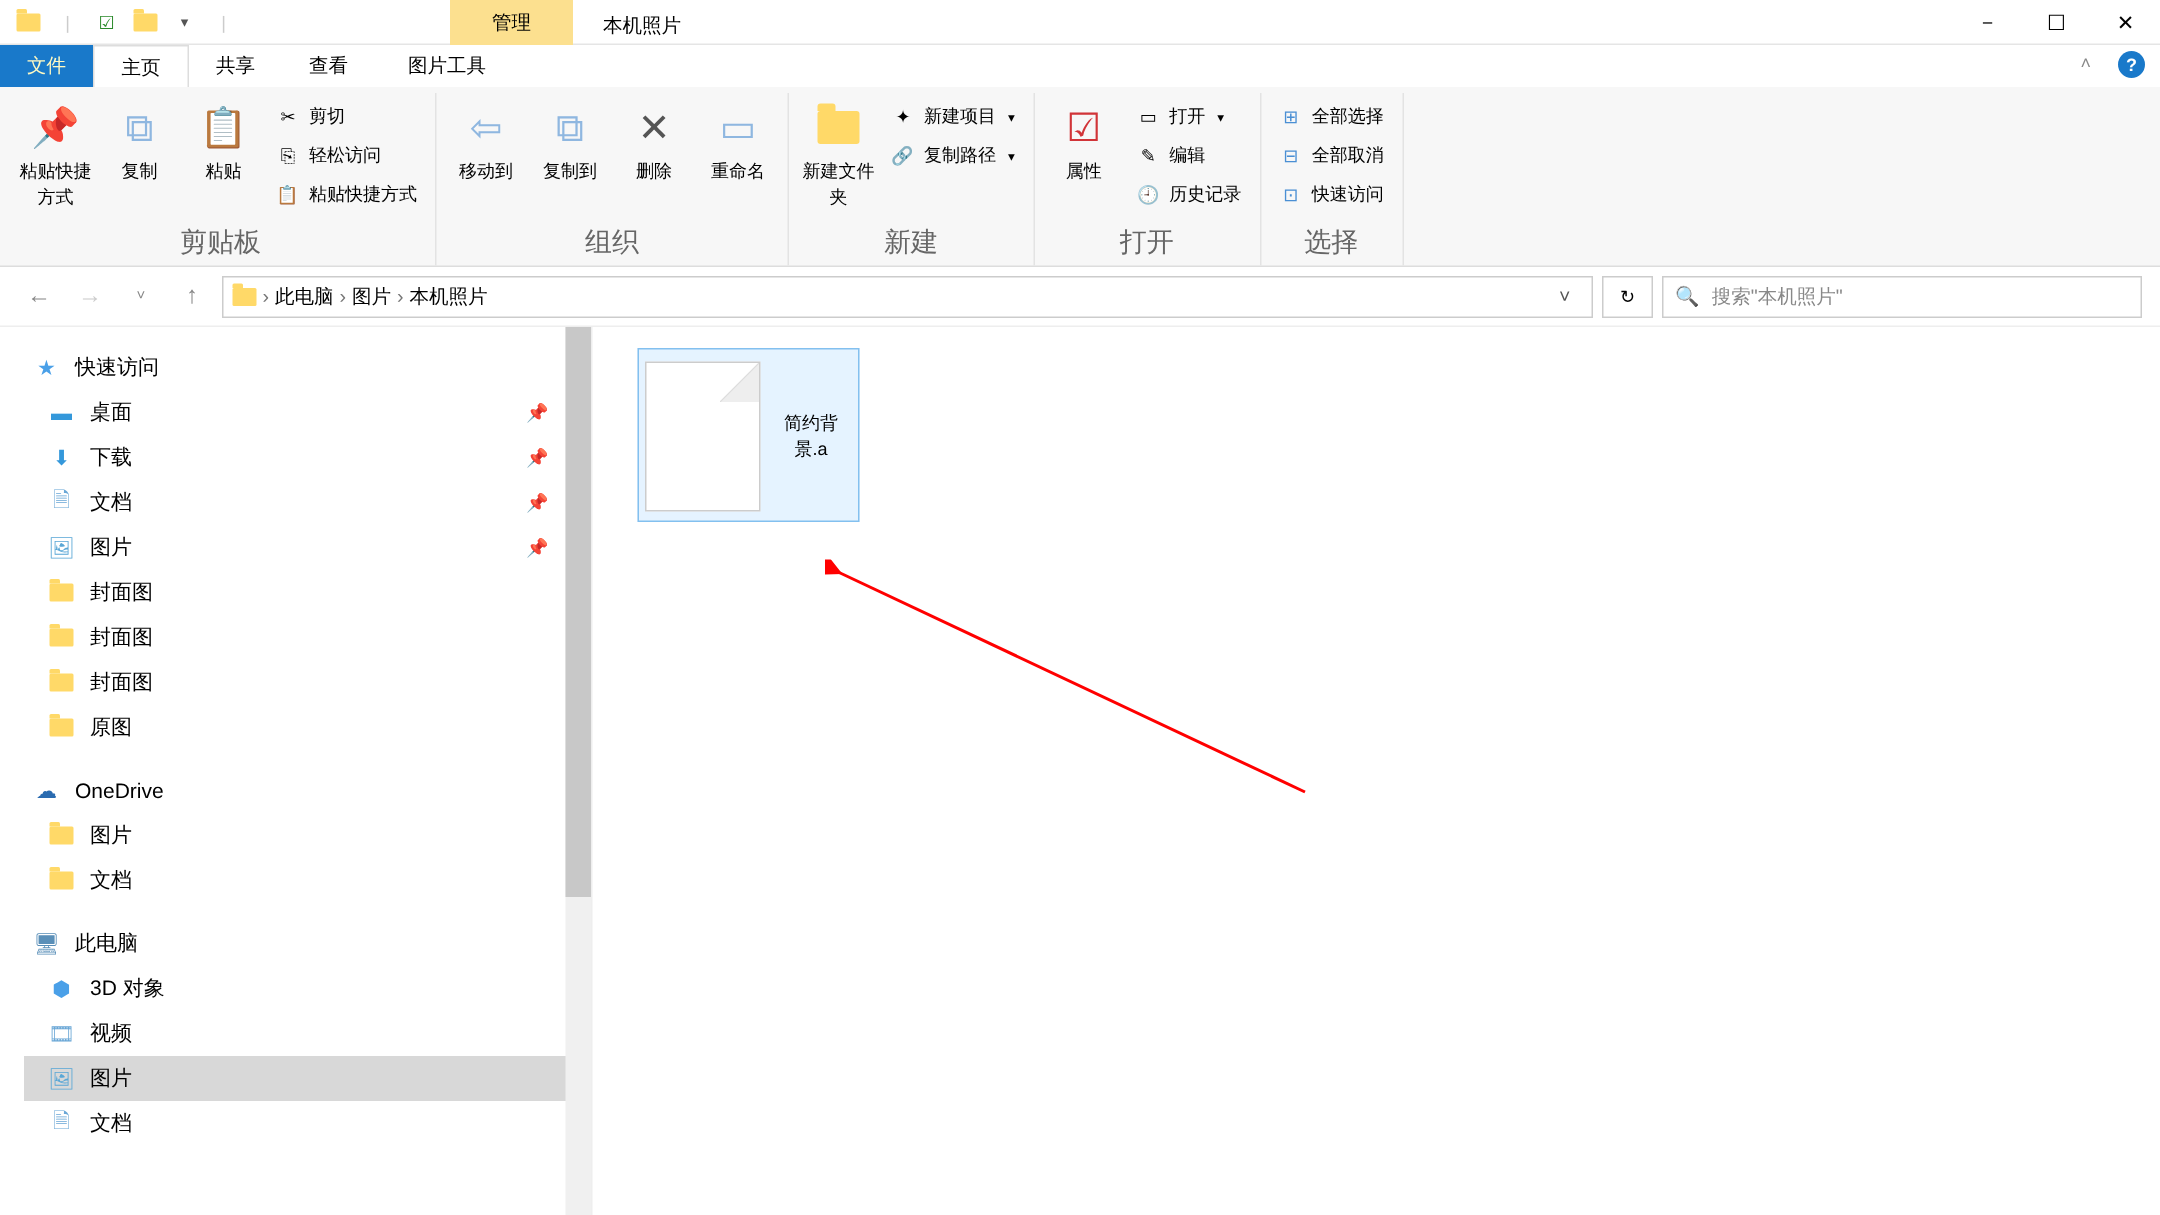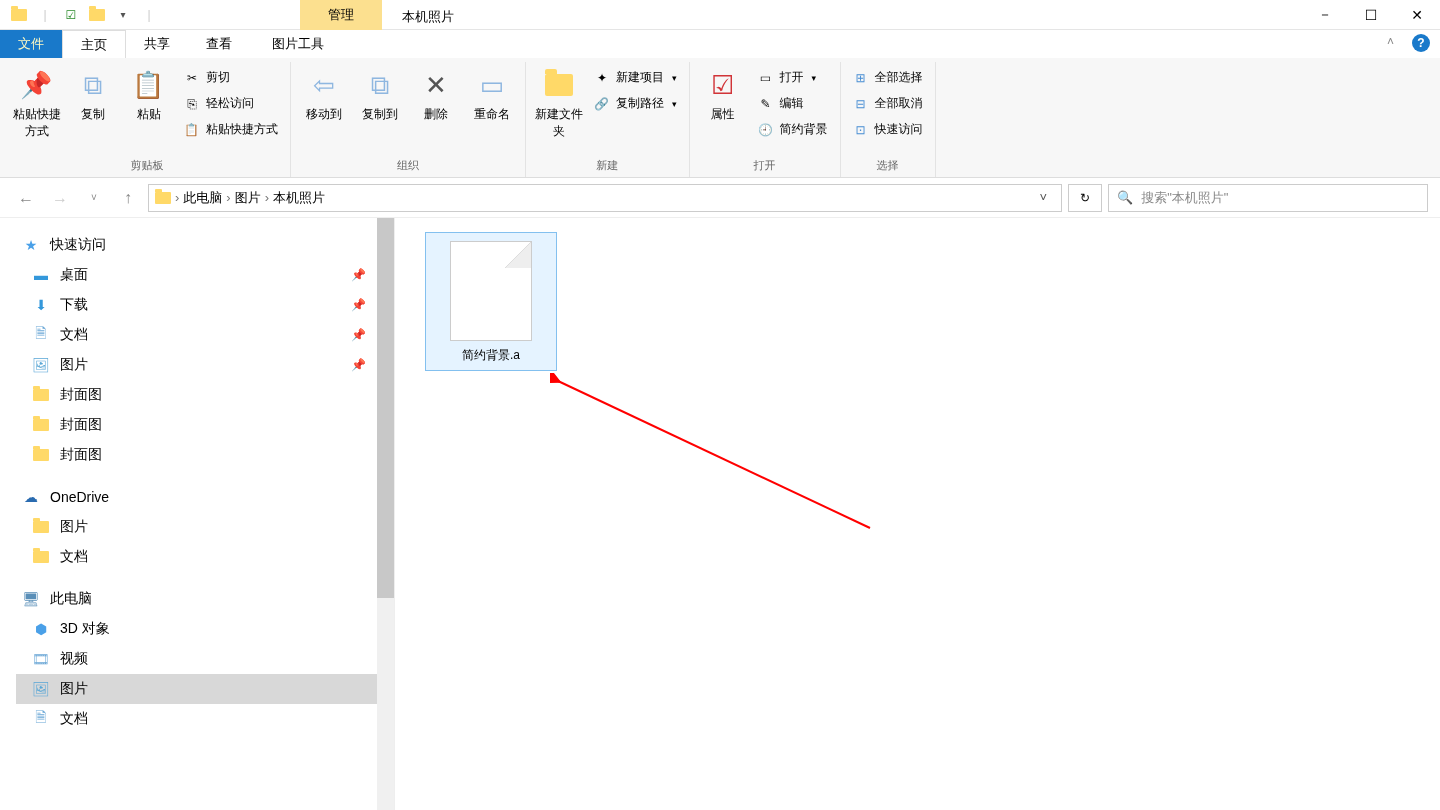--- a/index.html
+++ b/index.html
@@ -22,21 +22,21 @@
 .rtab.file { background: #1979ca; color: #fef9c3; }
 .rtab.active { border: 1px solid #ddd; border-bottom: none; text-align: right; }
 .rtab.tool { margin-left: 4px; }
 .ribbon-tabs .chev { margin-left: auto; padding: 5px 12px; color: #888; }
 .help-icon { width: 18px; height: 18px; background: #1979ca; border-radius: 50%; color: #fff; display: flex; align-items: center; justify-content: center; font-size: 12px; margin: 4px 10px 0 6px; font-weight: bold; }
 
 
 .ribbon { height: 120px; background: #f7f7f7; border-bottom: 1px solid #ddd; display: flex; padding: 4px 4px 0 4px; }
 .rgroup { display: flex; flex-direction: column; align-items: center; padding: 0 8px; border-right: 1px solid #e3e3e3; }
 .rgroup-body { flex: 1; display: flex; align-items: flex-start; gap: 6px; padding-top: 4px; }
-.rgroup-label { font-size: 11px; color: #666; padding: 3px 0 4px; }
+.rgroup-label { font-size: 18px; color: #666; padding: 3px 0 4px; }
 .big-btn { display: flex; flex-direction: column; align-items: center; width: 50px; font-size: 12px; text-align: center; gap: 4px; padding-top: 2px; }
 .big-btn .ico { width: 34px; height: 34px; display: flex; align-items: center; justify-content: center; font-size: 26px; }
 .small-col { display: flex; flex-direction: column; gap: 3px; }
 .small-btn { display: flex; align-items: center; gap: 6px; font-size: 12px; white-space: nowrap; height: 23px; padding: 0 4px; }
 .small-btn .sico { width: 16px; height: 16px; display: flex; align-items: center; justify-content: center; }
 .folder-ico { width: 28px; height: 22px; background: #ffd968; border-radius: 2px; position: relative; }
 .folder-ico::before { content:''; position:absolute; top:-5px; left:0; width:12px; height:5px; background:#ffd968; border-radius:2px 2px 0 0; }
 
 
 .addressbar { height: 40px; display: flex; align-items: center; padding: 0 12px; gap: 6px; border-bottom: 1px solid #eee; }
@@ -57,21 +57,21 @@
 .tree-section { margin-bottom: 12px; }
 .tree-item { display: flex; align-items: center; height: 30px; gap: 10px; padding-left: 16px; }
 .tree-item.root { padding-left: 6px; font-weight: normal; }
 .tree-item.selected { background: #d8d8d8; }
 .tree-ico { width: 18px; height: 18px; display: flex; align-items: center; justify-content: center; }
 .pin { margin-left: auto; margin-right: 28px; color: #888; font-size: 12px; }
 .folder-small { width: 16px; height: 12px; background: #ffd968; border-radius: 1px; position: relative; display: inline-block; }
 .folder-small::before { content:''; position:absolute; top:-3px; left:0; width:7px; height:3px; background:#ffd968; border-radius:1px 1px 0 0; }
 
 .content { flex: 1; position: relative; padding: 14px; }
-.file-item { width: 132px; border: 1px solid #83c0ef; background: #e5f3ff; display: flex; flex-direction: column; align-items: center; padding: 8px 4px 6px; gap: 6px; margin-left: 16px; }
+.file-item { width: 148px; border: 1px solid #83c0ef; background: #e5f3ff; display: flex; flex-direction: row; align-items: center; padding: 8px 4px 6px; gap: 6px; margin-left: 16px; }
 .file-icon { width: 82px; height: 100px; background: #fff; border: 1px solid #ccc; position: relative; }
 .file-icon::after { content:''; position:absolute; top:0; right:0; width:26px; height:26px; background: linear-gradient(135deg, #fff 0 48%, #ddd 50%, #eee 52% 100%); }
 .file-name { font-size: 12px; text-align: center; }
 
 .annotation { position: absolute; top: 295px; left: 460px; color: #ff0000; font-size: 28px; }
 .arrow-svg { position: absolute; top: 155px; left: 155px; }
 </style>
 </head>
 <body>
 
@@ -199,21 +199,21 @@
             <span class="sico">▭</span>
             <span>打开</span>
             <span style="font-size:9px;margin-left:2px">▾</span>
           </div>
         <div class="small-btn">
             <span class="sico">✎</span>
             <span>编辑</span>
           </div>
         <div class="small-btn">
             <span class="sico">🕘</span>
-            <span>简约背景</span>
+            <span>历史记录</span>
           </div>
       </div>
     </div>
     <div class="rgroup-label">打开</div>
   </div>
 
   <div class="rgroup">
     <div class="rgroup-body">
       <div class="small-col">
         <div class="small-btn">
@@ -295,20 +295,26 @@
               <span class="folder-small"></span>
             </span>
             <span>封面图</span>
           </div>
         <div class="tree-item">
             <span class="tree-ico">
               <span class="folder-small"></span>
             </span>
             <span>封面图</span>
           </div>
+        <div class="tree-item">
+            <span class="tree-ico">
+              <span class="folder-small"></span>
+            </span>
+            <span>原图</span>
+          </div>
       </div>
       <div class="tree-section">
         <div class="tree-item root">
             <span class="tree-ico" style="color:#2a6bb0">☁</span>
             <span>OneDrive</span>
           </div>
         <div class="tree-item">
             <span class="tree-ico">
               <span class="folder-small"></span>
             </span>

